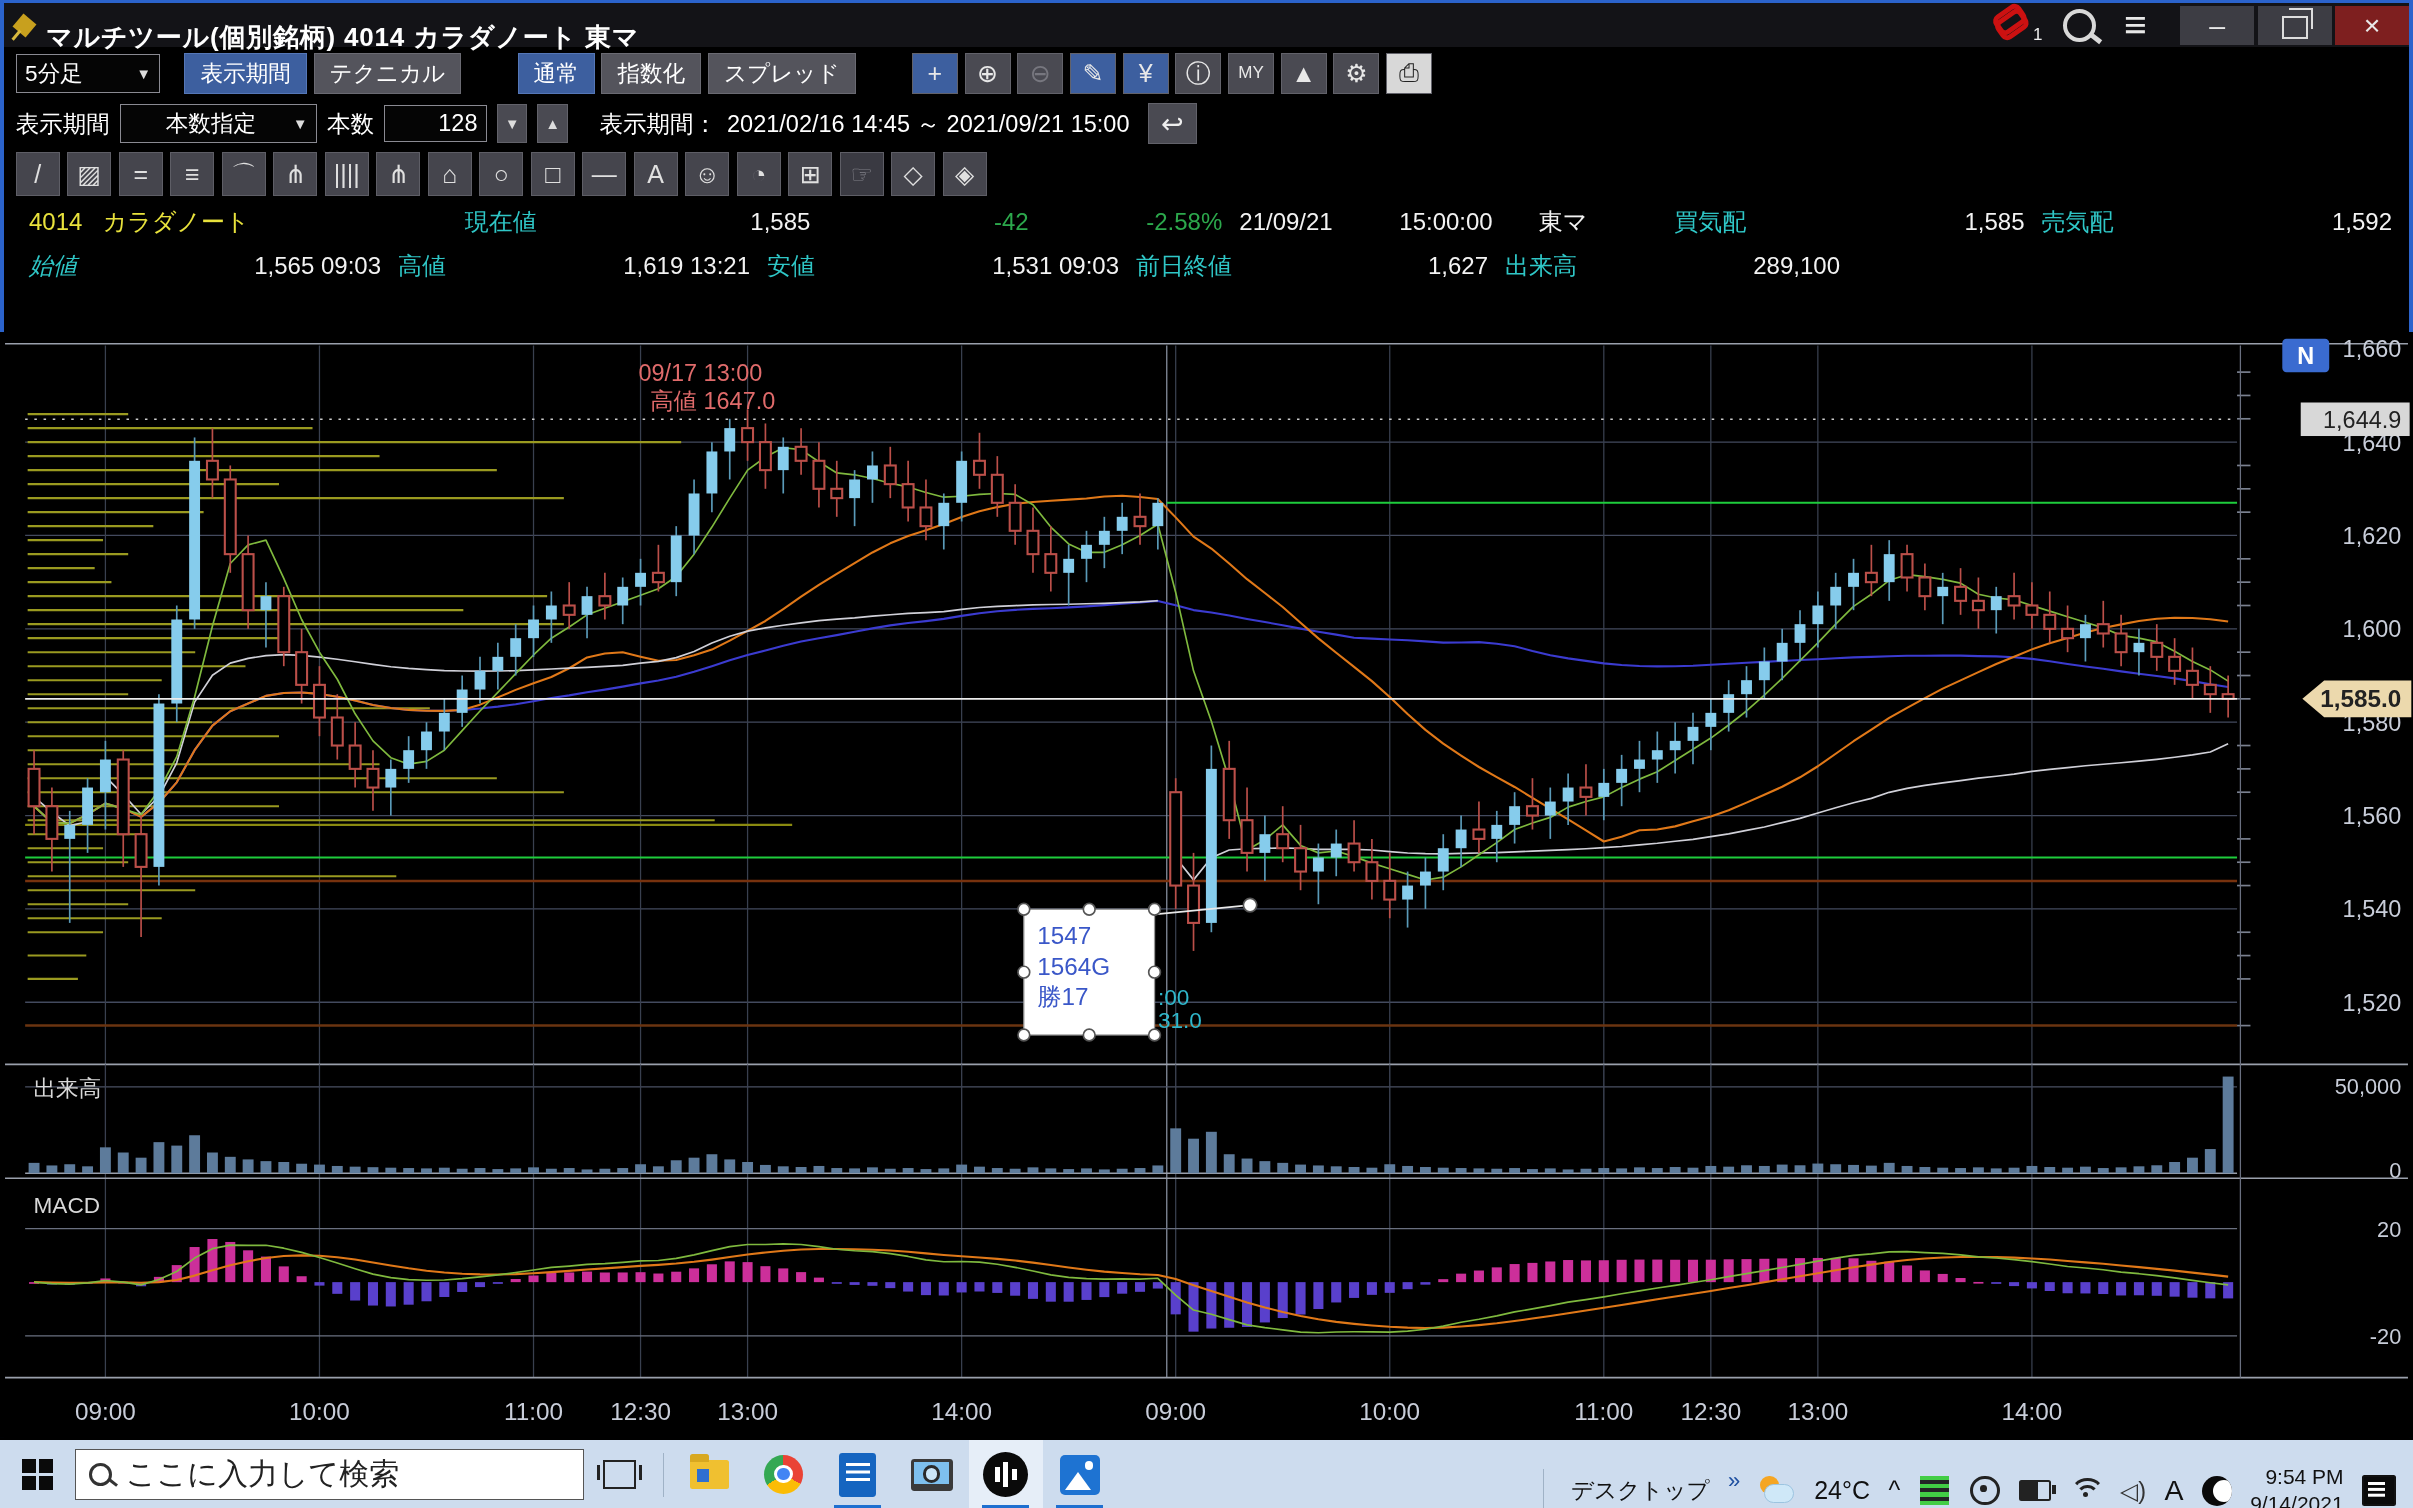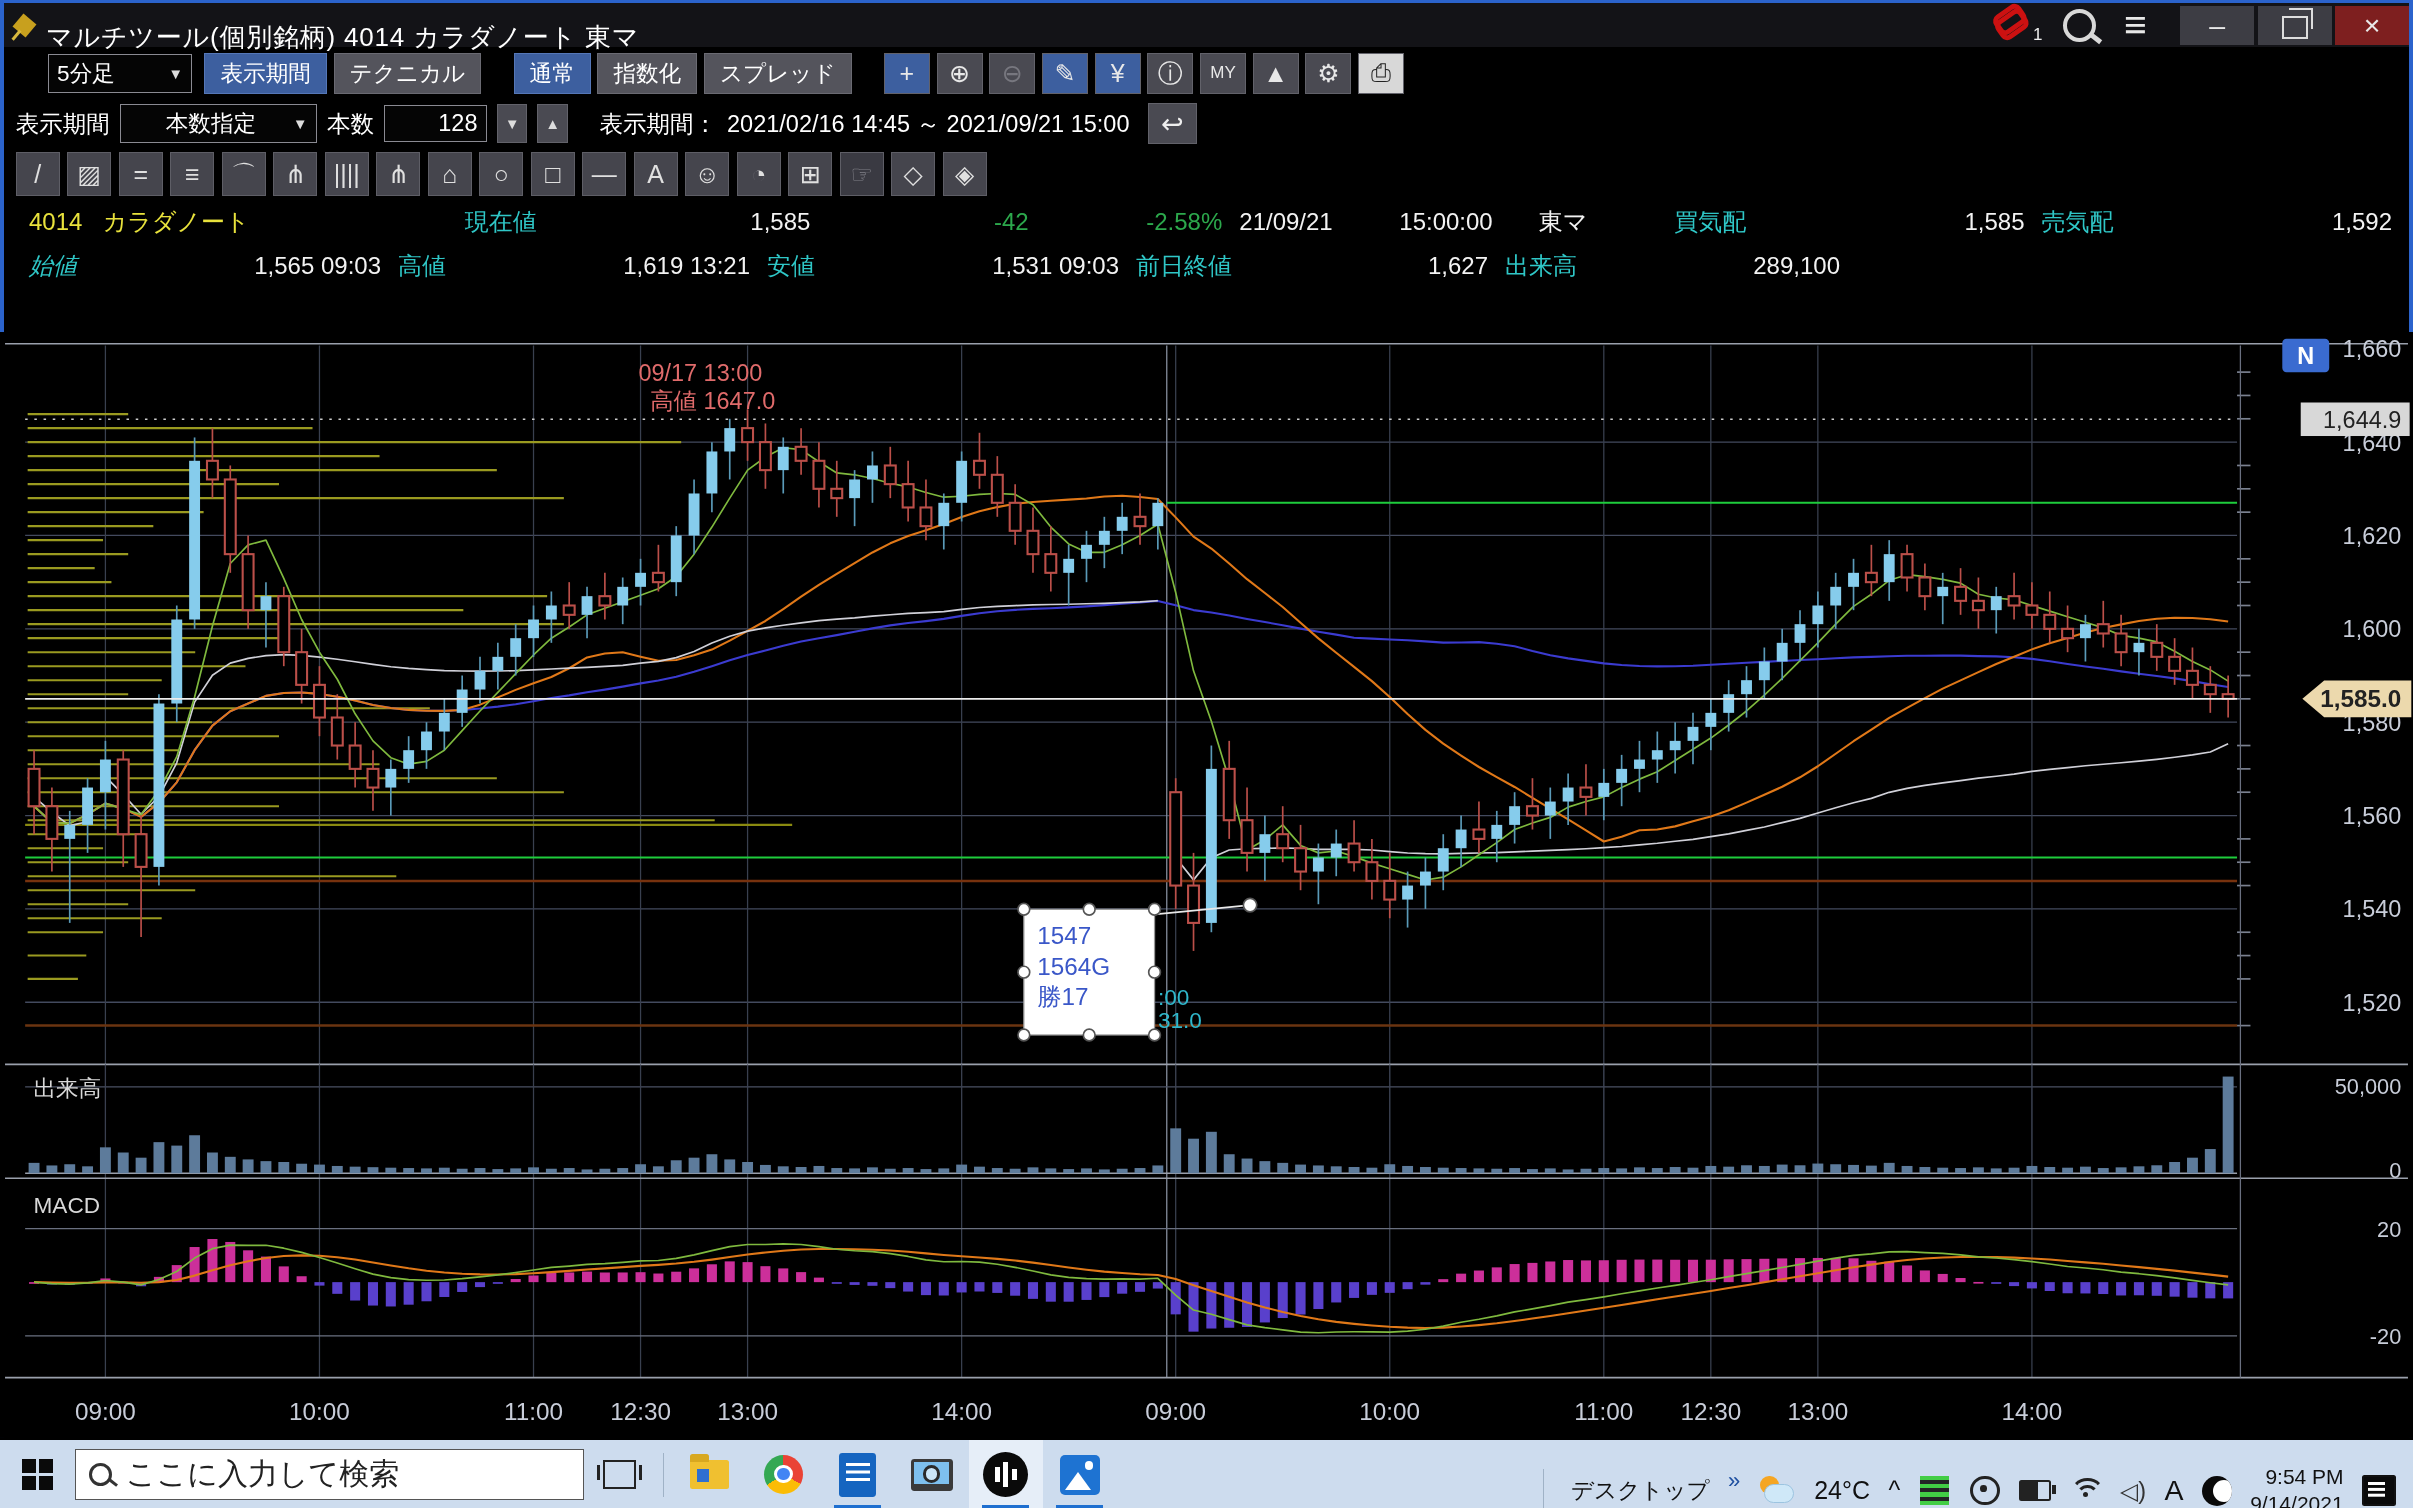--- a/index.html
+++ b/index.html
@@ -4,42 +4,42 @@
 <style>
   html,body{margin:0;padding:0;background:#000;}
   body{width:2413px;height:1508px;position:relative;overflow:hidden;
        font-family:"Liberation Sans","DejaVu Sans",sans-serif;-webkit-font-smoothing:antialiased;}
   .app{position:absolute;left:0;top:0;width:2413px;height:1438px;background:#000;
        border-left:4.2px solid #2b63cc;border-right:4.2px solid #2b63cc;border-top:3.4px solid #2b63cc;box-sizing:border-box;}
   
   .titlebar{height:44px;background:#131317;display:flex;align-items:center;padding-left:11.7px;}
   .pin{width:17px;height:17px;background:#c8a01e;transform:rotate(40deg);margin-right:13.4px;position:relative;flex:0 0 auto;}
   .pin::after{content:"";position:absolute;left:6.7px;top:15px;width:3.4px;height:11.7px;background:#d8b83e;}
-  .title-text{color:#fff;font-size:26px;font-weight:normal;letter-spacing:0.8px;margin-top:24px;}
+  .title-text{color:#fff;font-size:26px;font-weight:bold;letter-spacing:0.8px;margin-top:24px;}
   .title-right{margin-left:auto;display:flex;align-items:center;height:44px;}
   .chain{position:relative;width:45px;height:34px;margin-right:23.5px;}
   .chain i{position:absolute;width:22px;height:13.4px;border:5px solid #cc1111;border-radius:7.5px;transform:rotate(-35deg);}
   .chain i:first-child{left:1.7px;top:5px;}
   .chain i:last-child{left:13.4px;top:11.7px;}
   .chain b{position:absolute;right:-3.4px;bottom:-3.4px;color:#eee;font-size:17px;font-weight:normal;}
   .tsearch{width:25px;height:25px;border:4.2px solid #d8d8d8;border-radius:50%;position:relative;margin-right:28.5px;}
   .tsearch::after{content:"";position:absolute;width:11.7px;height:5px;background:#d8d8d8;right:-10px;bottom:-3.4px;transform:rotate(38deg);}
   .menu-glyph{color:#e8e8e8;font-size:39px;line-height:34px;margin-right:30px;}
   .winbtn{width:74px;height:39px;display:flex;align-items:center;justify-content:center;color:#e8e8e8;
           background:#3d3d44;margin-left:3.4px;font-size:28.5px;}
   .winbtn.close{background:#7e1f1f;}
   .restore-glyph{position:relative;width:22px;height:18.4px;border:2.5px solid #ddd;margin-top:5px;}
   .restore-glyph::after{content:"";position:absolute;left:5px;top:-10px;width:22px;height:18.4px;border:2.5px solid #ddd;border-bottom:none;border-left:none;}
   
   .tabs{height:47px;background:#26262d;display:flex;align-items:flex-end;padding-left:10px;border-bottom:1.7px solid #55585f;}
   .tab{min-width:99px;padding:0 22px;height:37px;margin-right:4.2px;background:#3d3d46;color:#e6e6ec;
        display:flex;align-items:center;justify-content:center;font-size:22.6px;}
   .tab.active{background:#4b6cae;color:#fff;}
   
-  .toolbar{height:52px;background:#000;display:flex;align-items:center;padding-left:11.7px;gap:12px;margin-left:32px;}
+  .toolbar{height:52px;background:#000;display:flex;align-items:center;padding-left:11.7px;gap:24px;}
   .dd{background:#050505;border:1.7px solid #8a8a92;color:#fff;font-size:22.6px;display:flex;align-items:center;
       height:37px;padding:0 8.4px;min-width:126px;justify-content:space-between;}
   .dd .caret{font-size:15px;margin-left:11.7px;color:#ddd;}
   .tbtn{height:39px;padding:0 15px;font-size:22.6px;color:#fff;background:#54545c;border:0.8px solid #6a6a72;
         display:flex;align-items:center;justify-content:center;}
   .tbtn.blue{background:#3d5f9f;border-color:#5577b7;}
   .ibtn{width:44px;height:39px;font-size:25px;color:#e8e8e8;background:#4a4a52;border:0.8px solid #62626a;
         display:flex;align-items:center;justify-content:center;}
   .ibtn.blue{background:#3d5f9f;}
   .ibtn.dim{color:#77777f;}

